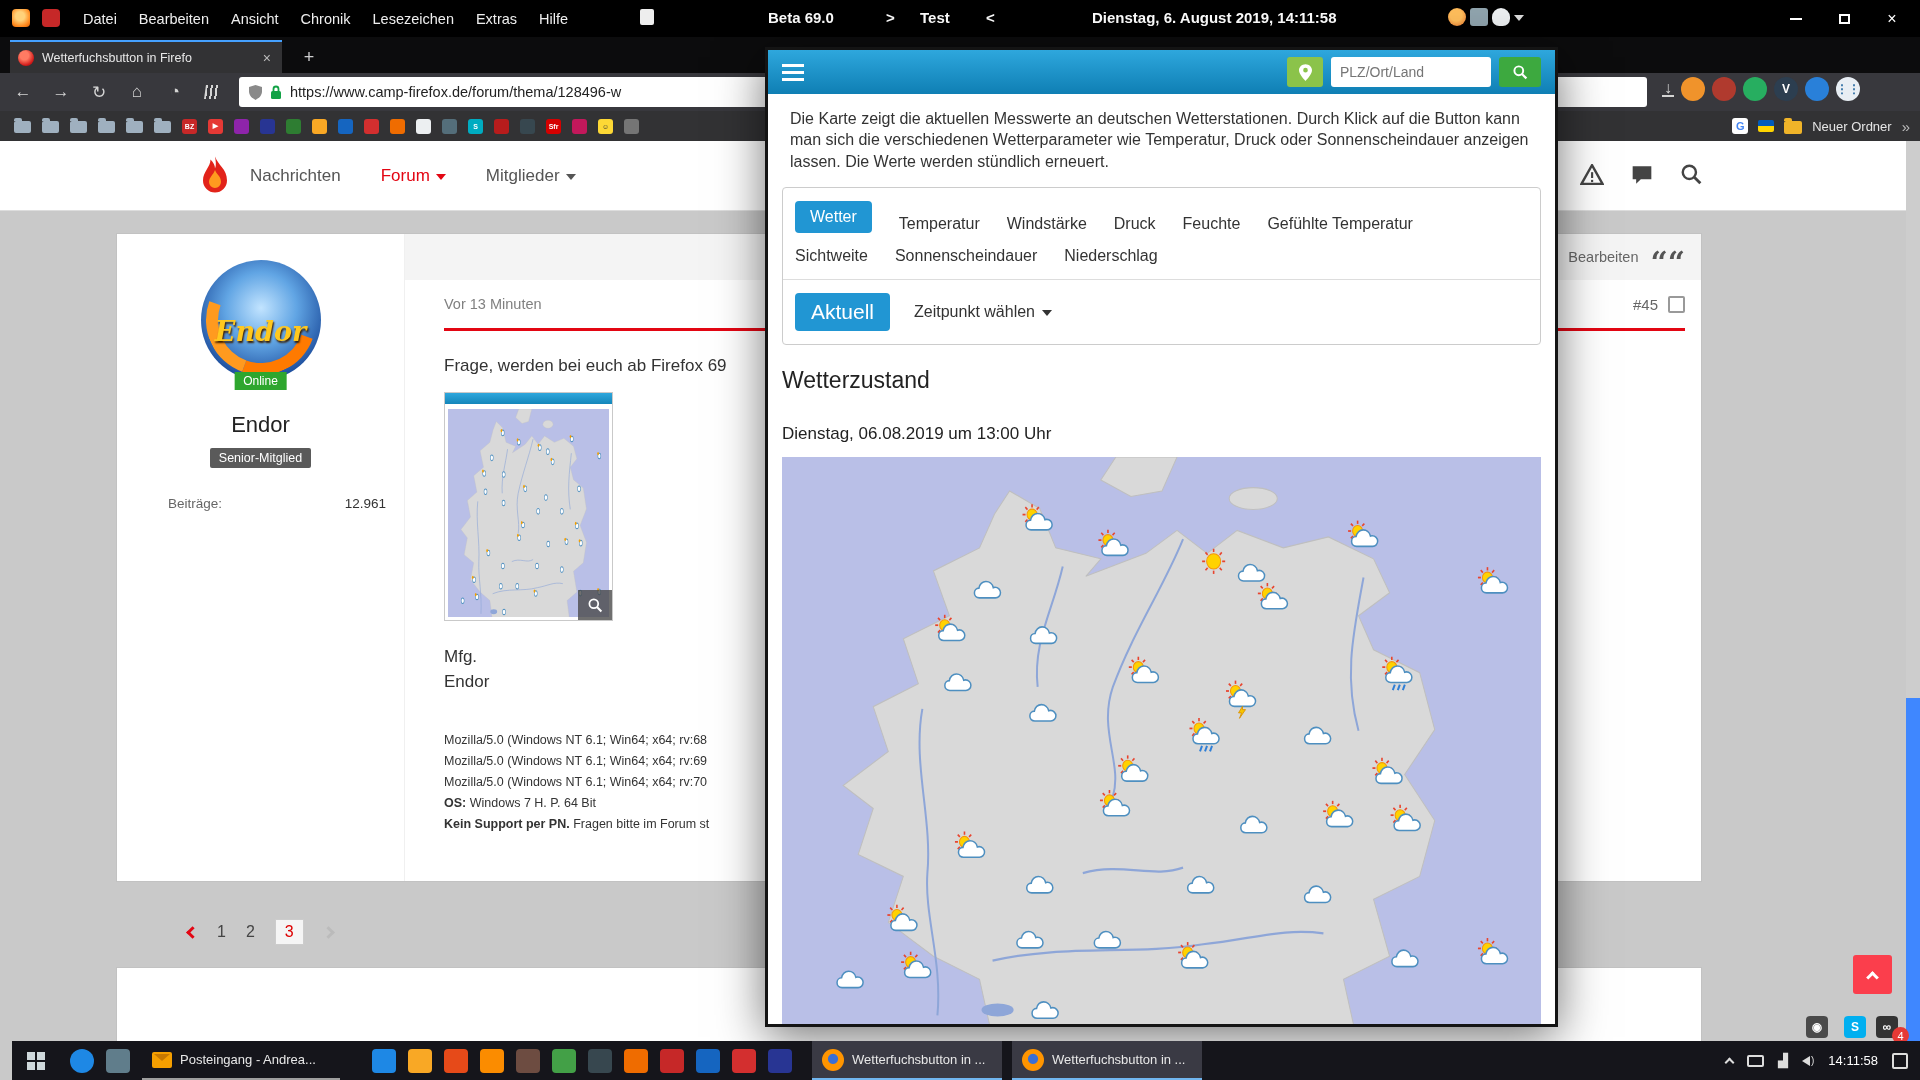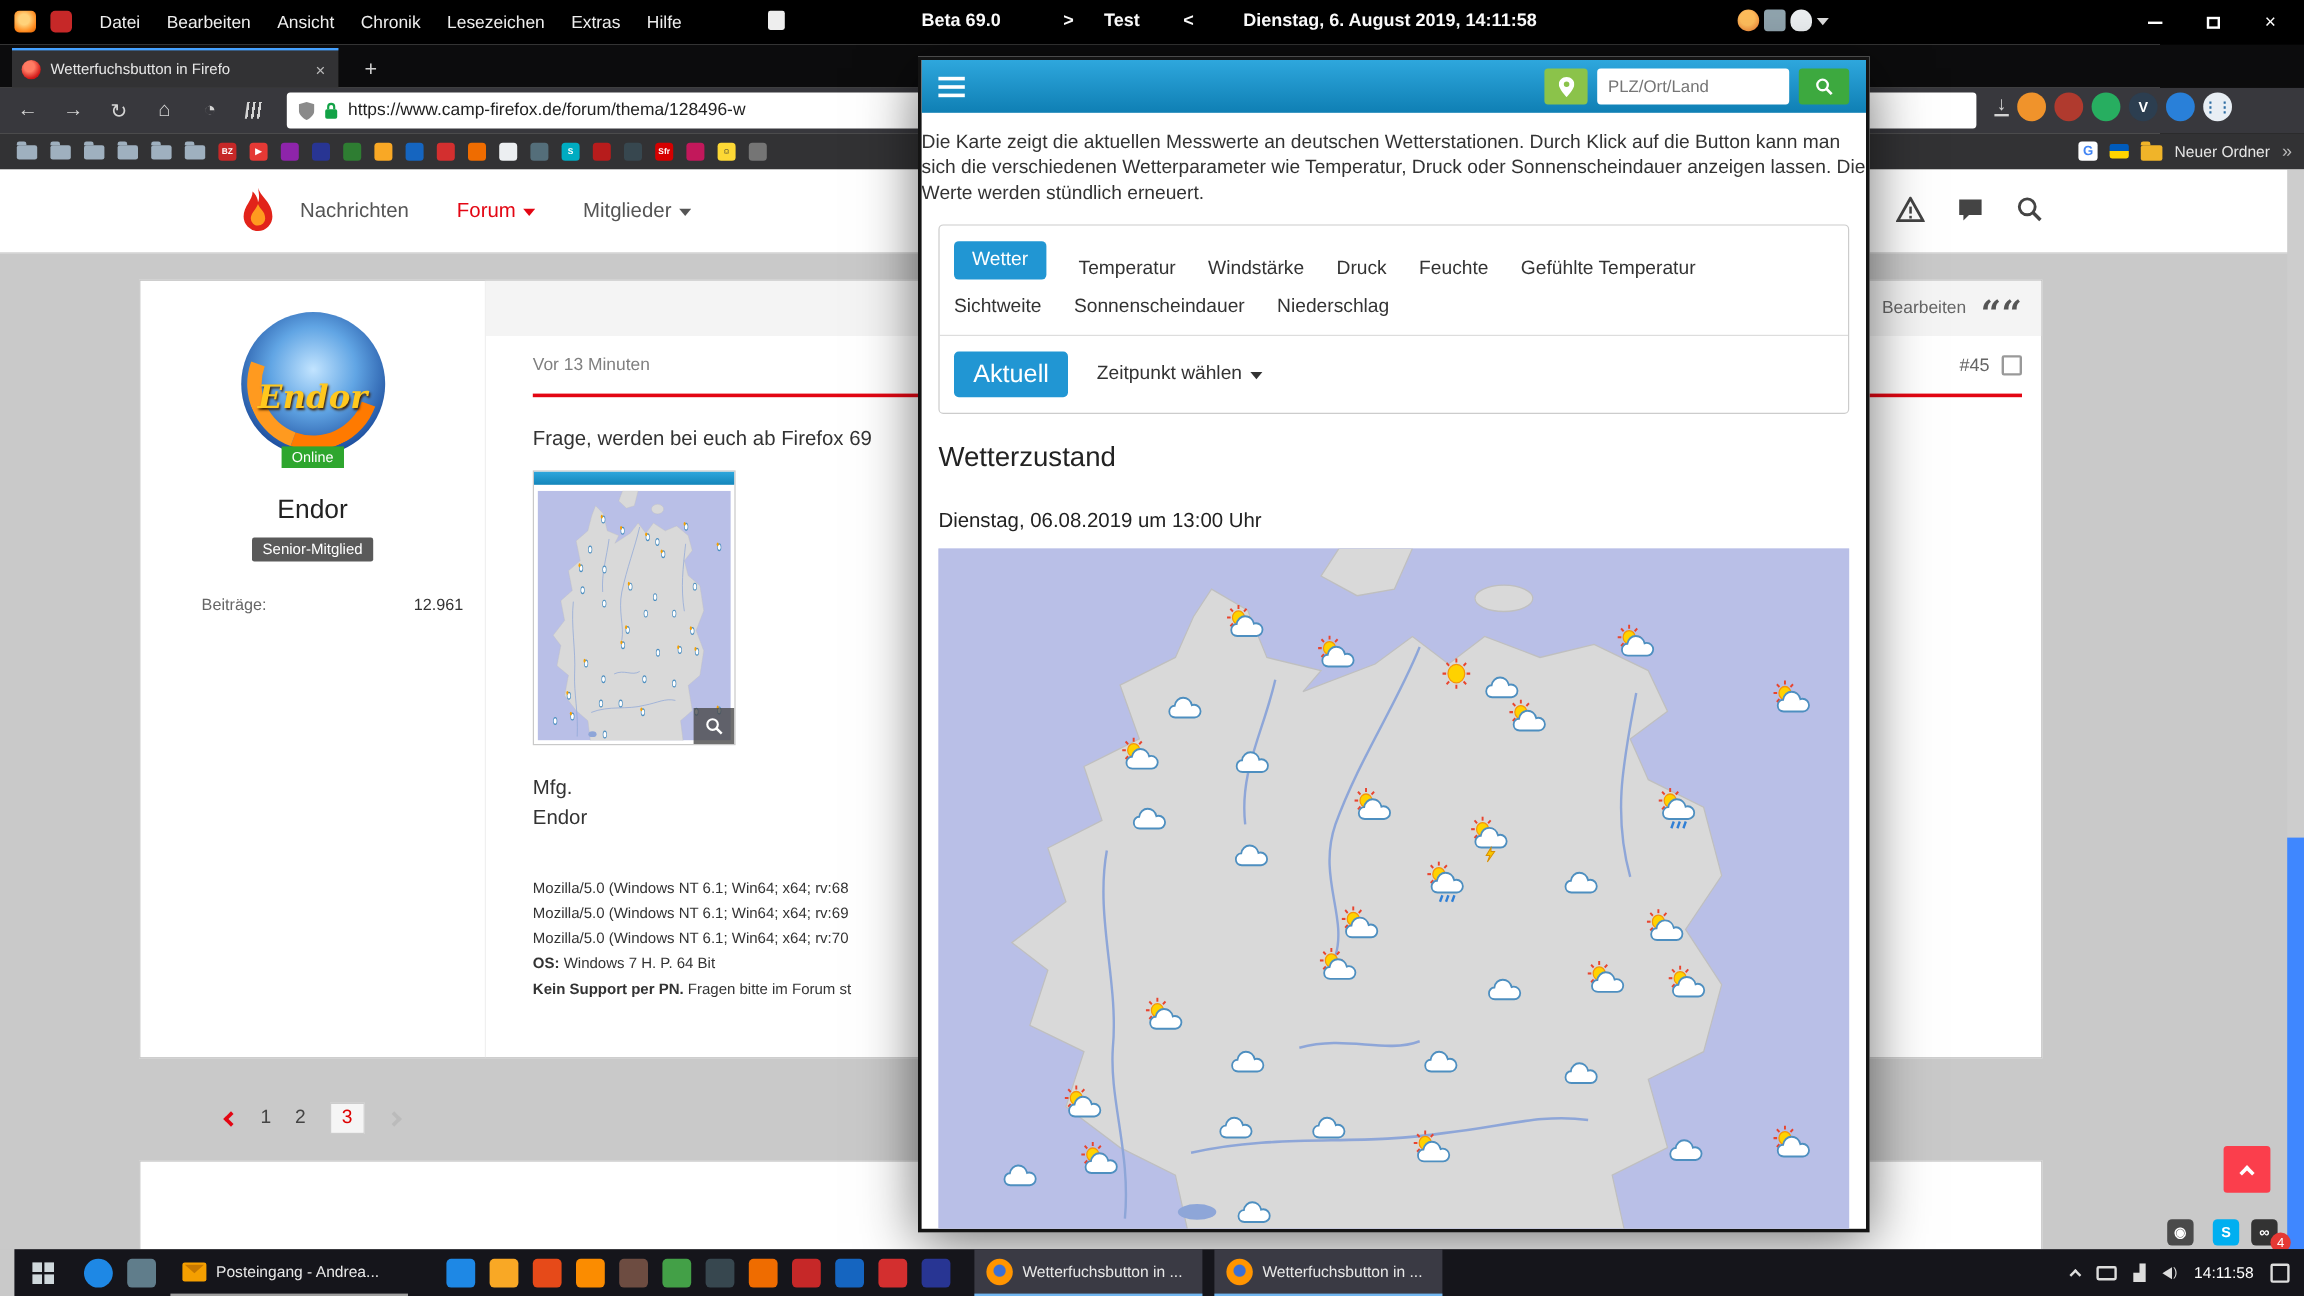--- a/index.html
+++ b/index.html
@@ -114,21 +114,21 @@
   
   #popup{position:absolute;left:765px;top:47px;width:793px;height:980px;background:#fff;border:3px solid #141414;
     box-shadow:0 10px 45px rgba(0,0,0,.55);z-index:40;display:flex;flex-direction:column;overflow:hidden}
   #phead{height:44px;flex:0 0 auto;background:linear-gradient(#2ea7dd,#0f7fb4);display:flex;align-items:center;padding:0 14px}
   .burger{width:22px;height:17px;position:relative}
   .burger::before{content:"";position:absolute;left:0;top:0;width:22px;height:3px;background:#fff;box-shadow:0 7px 0 #fff,0 14px 0 #fff}
   #phead-right{margin-left:auto;display:flex;gap:8px}
   #pin-btn{width:36px;height:30px;background:#8bc34a;border-radius:3px;display:flex;align-items:center;justify-content:center}
   #loc-input{width:160px;height:30px;border:none;border-radius:3px;padding:0 9px;font-size:14px;font-family:"Liberation Sans",sans-serif;color:#333}
   #search-btn{width:42px;height:30px;background:#3da93f;border-radius:3px;display:flex;align-items:center;justify-content:center}
-  #pdesc{padding:14px 0 0;font-size:16px;color:#333;line-height:1.33}
+  #pdesc{padding:14px 22px 0;font-size:16px;color:#333;line-height:1.33}
   #tabsbox{margin:15px 14px 0;border:1px solid #ccc;border-radius:4px;padding:13px 12px 0}
   .trow{display:flex;align-items:flex-end;gap:27px;margin-bottom:14px;font-size:16px;color:#333;white-space:nowrap}
   .tbtn-active{background:#2196d3;color:#fff;padding:7px 15px;border-radius:4px}
   .tdiv{height:1px;background:#ddd;margin:0 -12px}
   .trow3{display:flex;align-items:center;gap:24px;padding:13px 0 13px}
   .btn-blue{background:#2196d3;color:#fff;padding:7px 16px;border-radius:4px;font-size:21px}
   .tsel{display:flex;align-items:center;gap:7px;color:#333;font-size:16px}
   #wz-head{margin:22px 14px 0;font-size:23px;color:#222;font-weight:400}
   #wz-date{margin:30px 14px 0;font-size:17px;color:#222}
   #pmap{margin:13px 14px 0;flex:1;position:relative;background:#b9bfe7;overflow:hidden}
@@ -170,21 +170,21 @@
       <span class="menu-item">Chronik</span>
       <span class="menu-item">Lesezeichen</span>
       <span class="menu-item">Extras</span>
       <span class="menu-item">Hilfe</span>
     </div>
     <div class="tb-ic" style="left:640px;width:14px;height:16px;background:#eee;border-radius:2px"></div>
     <span class="t-title" style="left:768px">Beta 69.0</span>
     <span class="t-title" style="left:886px">&gt;</span>
     <span class="t-title" style="left:920px">Test</span>
     <span class="t-title" style="left:986px">&lt;</span>
-    <span class="t-title" style="left:1036px">Dienstag, 6. August 2019, 14:11:58</span>
+    <span class="t-title" style="left:1092px">Dienstag, 6. August 2019, 14:11:58</span>
     <div class="tb-right" style="left:1448px">
       <div class="tb-ic" style="position:static;background:radial-gradient(circle at 45% 40%,#ffbe5c 0 40%,#e8702a 100%);border-radius:50%"></div>
       <div class="tb-ic" style="position:static;background:#90a4ae;border-radius:3px"></div>
       <div class="tb-ic" style="position:static;background:#eceff1;border-radius:50% 50% 40% 40%"></div>
       <span class="caret" style="color:#ddd"></span>
     </div>
     <div id="win-ctl">
       <div class="wbtn">
           <span class="wmin-bar"></span>
         </div>

